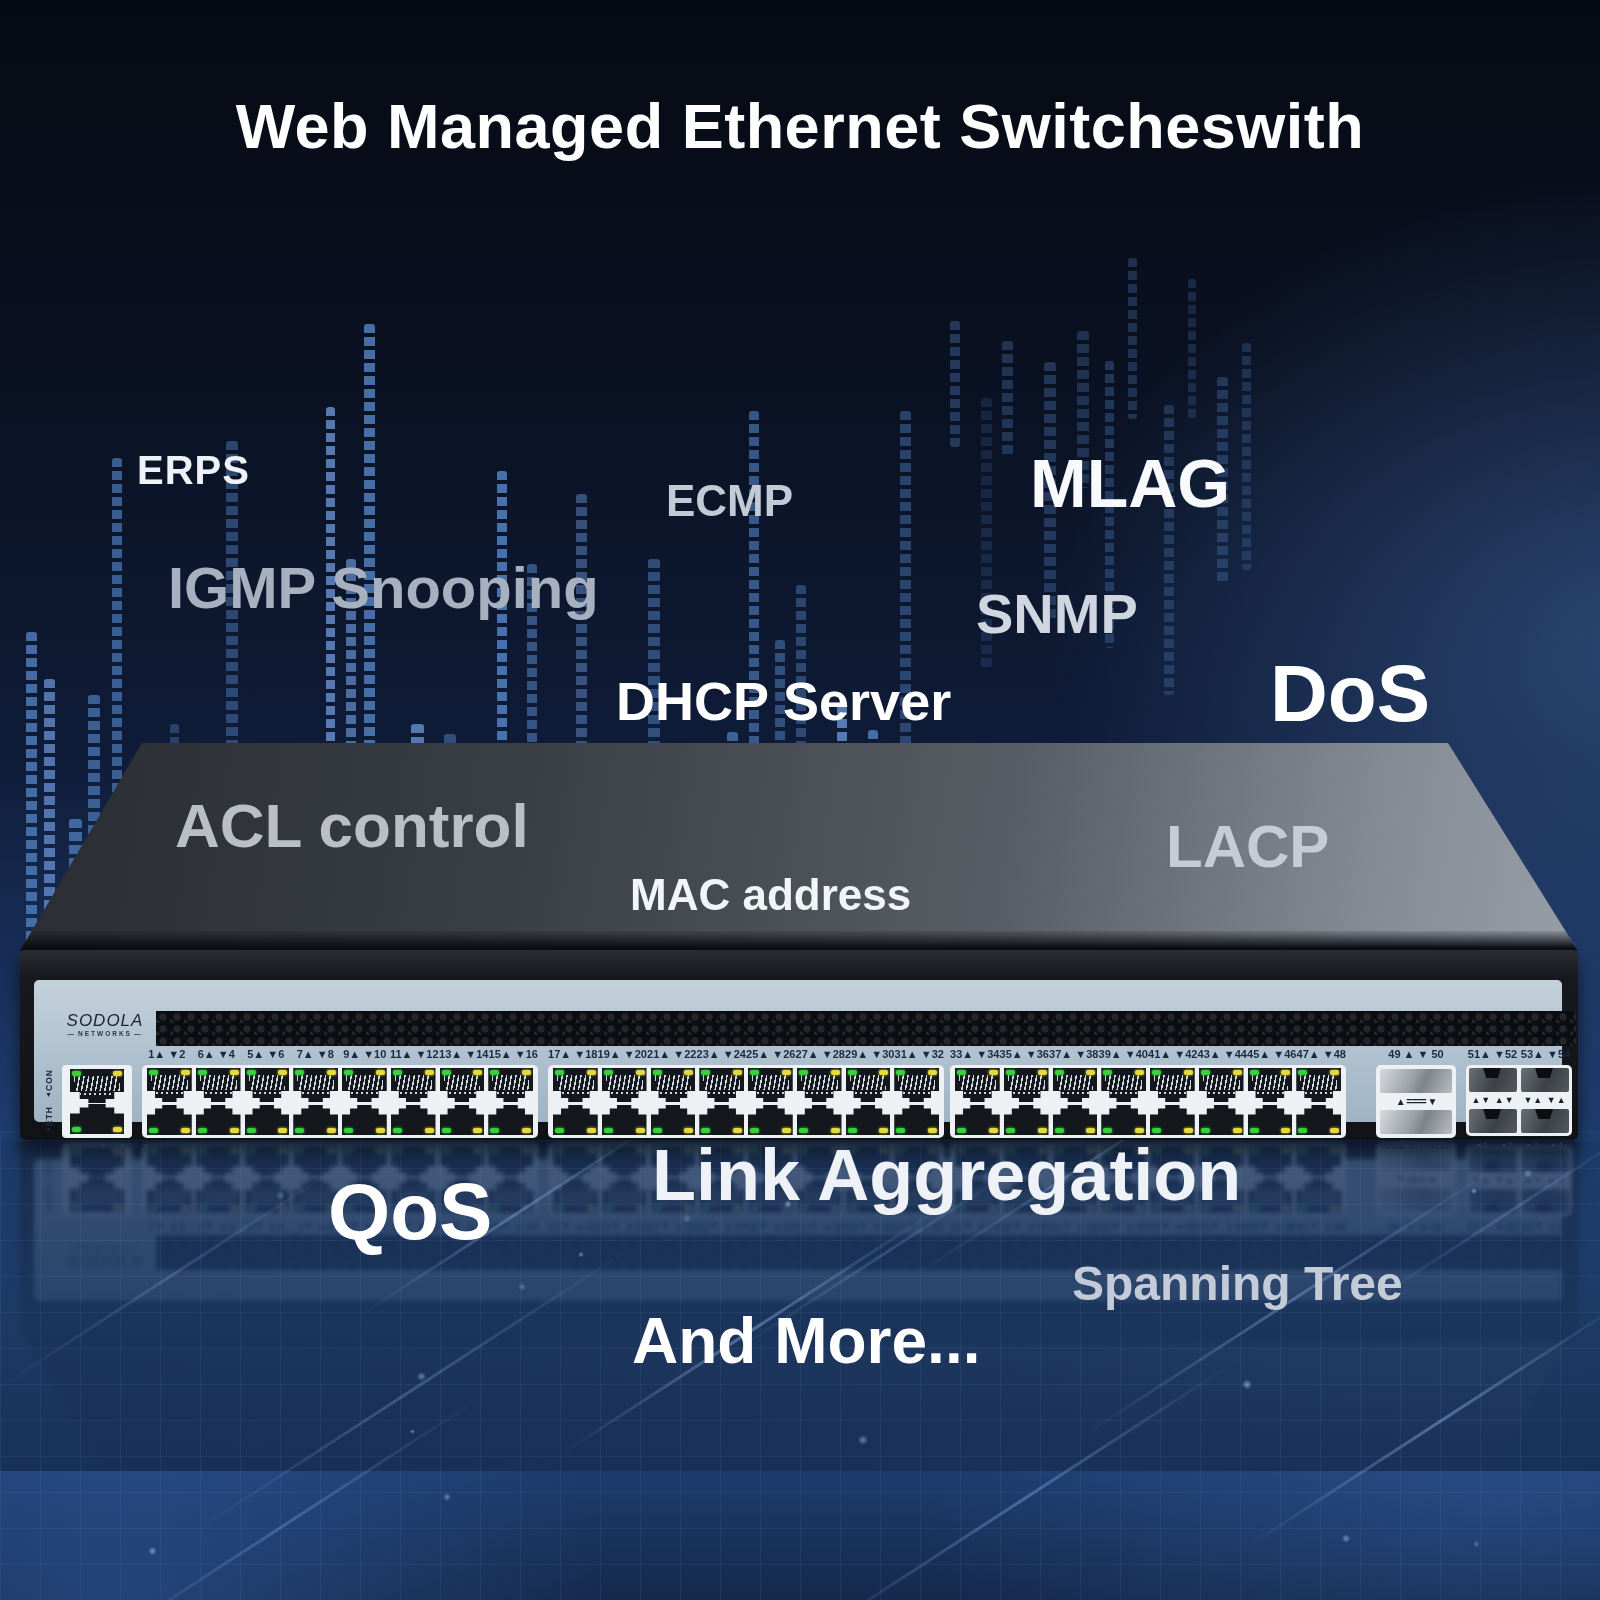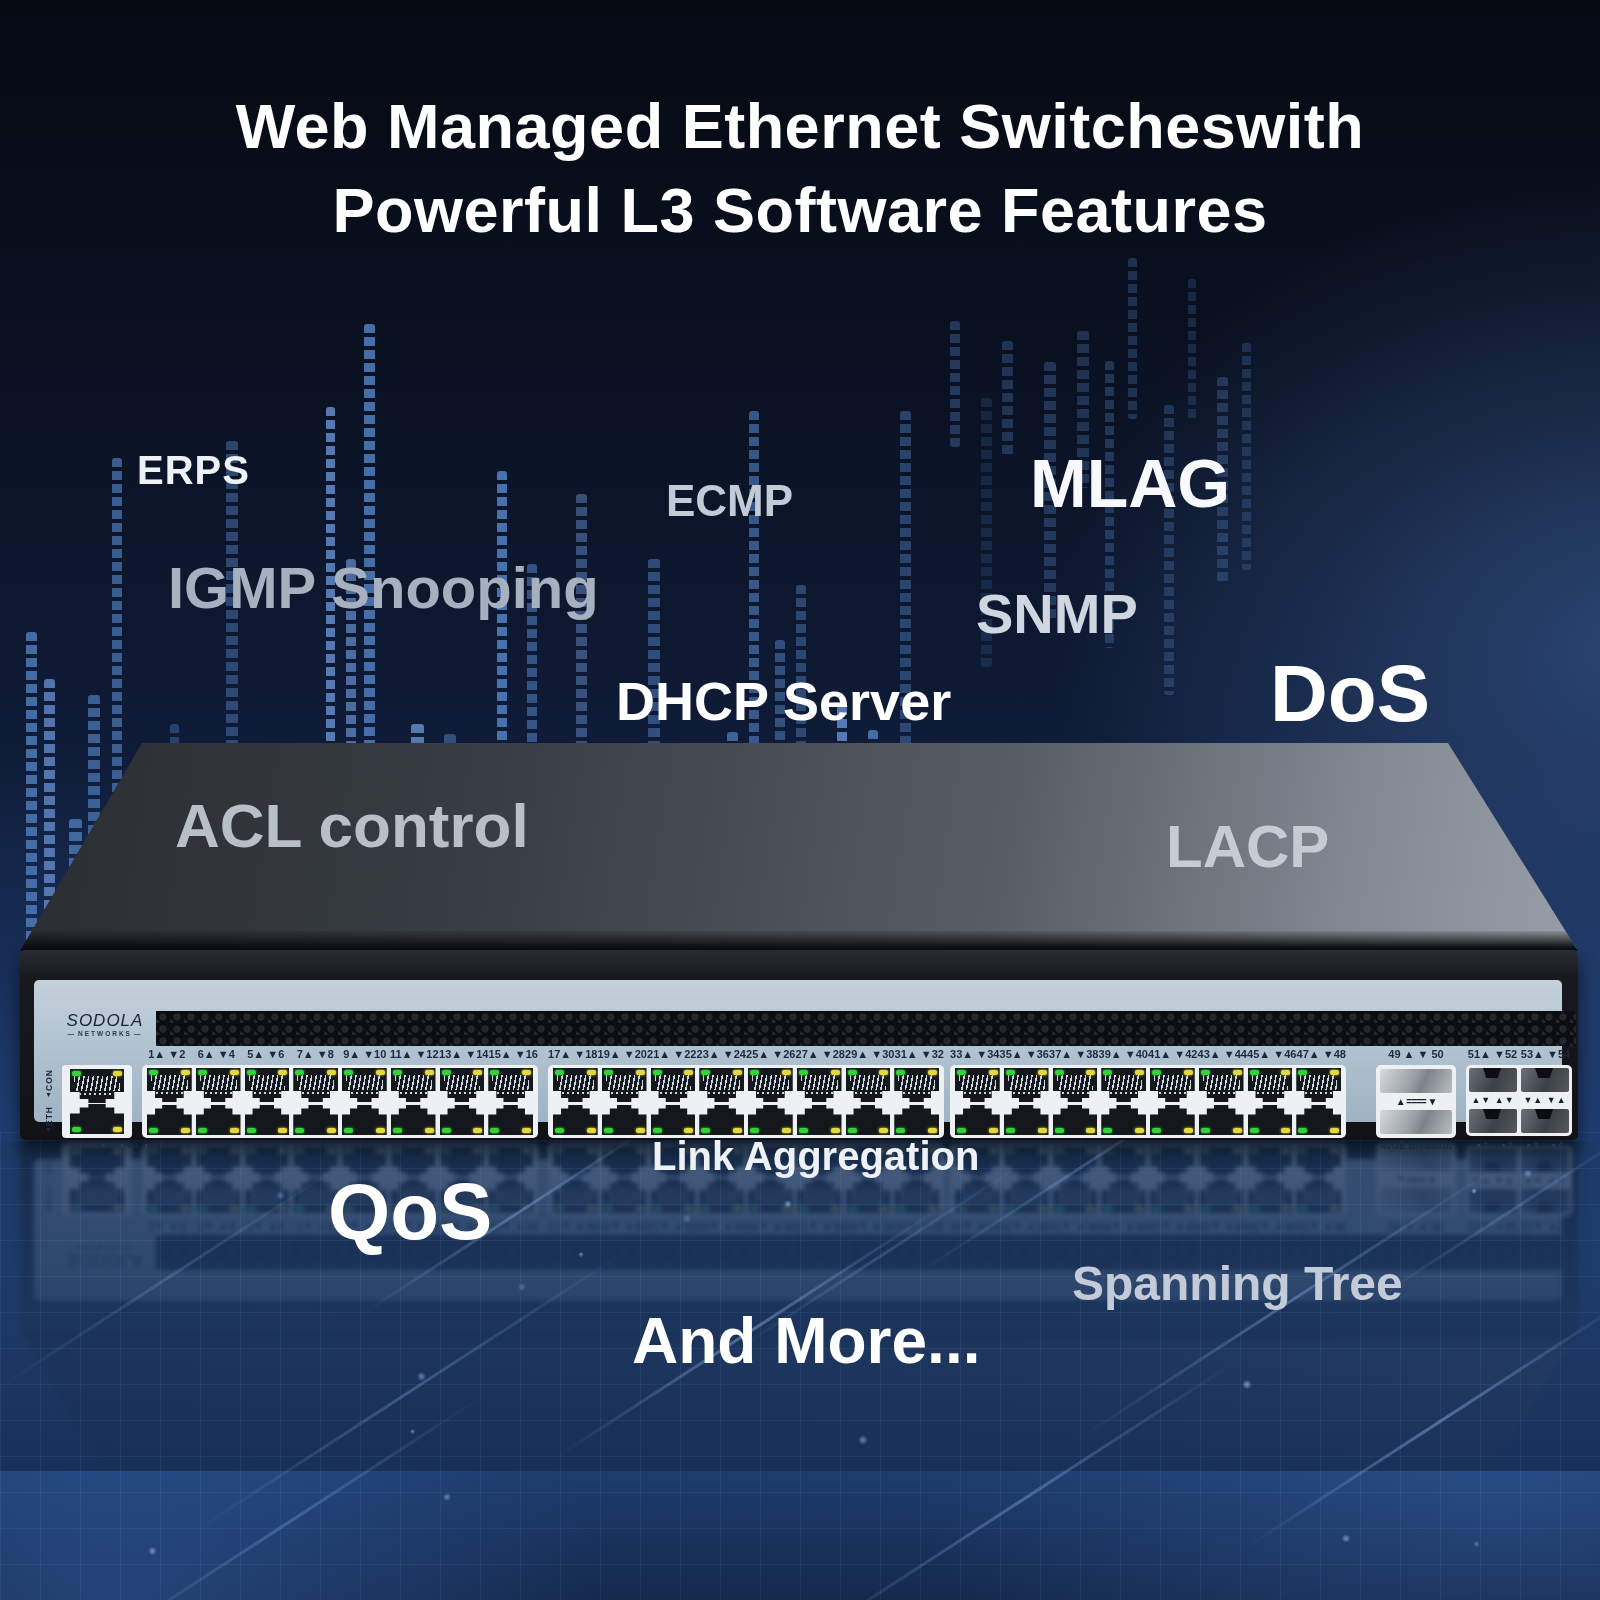--- a/index.html
+++ b/index.html
@@ -32,21 +32,21 @@
   .f-ecmp {left:666px; top:476px; font-size:44px;color:#c2cad6;}
   .f-mlag {left:1030px;top:444px; font-size:68px;color:#f7f9fc;}
   .f-igmp {left:168px; top:554px; font-size:58px;color:#a7b0bf;}
   .f-snmp {left:976px; top:581px; font-size:56px;color:#cfd6e0;}
   .f-dhcp {left:616px; top:670px; font-size:54px;color:#ffffff;}
   .f-dos  {left:1270px;top:648px; font-size:80px;color:#ffffff;font-weight:700;}
   .f-acl  {left:175px; top:790px; font-size:62px;color:#b9bfc7;}
   .f-lacp {left:1166px;top:812px; font-size:60px;color:#c6ccd4;}
   .f-mac  {left:630px; top:870px; font-size:44px;color:#f2f5f8;}
   .f-qos  {left:328px; top:1166px;font-size:80px;color:#ffffff;}
-  .f-lagg {left:652px; top:1134px;font-size:40px;color:#eef1f6;}
+  .f-lagg {left:652px; top:1134px;font-size:72px;color:#eef1f6;}
   .f-stp  {left:1072px;top:1256px;font-size:48px;color:#c3cbd9;}
   .f-more {left:632px; top:1304px;font-size:64px;color:#ffffff;font-weight:700;}
   
   #switch-unit{position:absolute;left:0;top:735px;width:1600px;height:405px;z-index:3;}
   .top-face{position:absolute;inset:0;
     clip-path:polygon(142px 8px,1448px 8px,1578px 216px,20px 216px);
     background:linear-gradient(99deg,#292c31 0%,#3a3f45 32%,#585e65 62%,#868d96 85%,#9ba2ab 100%);}
   .top-face::after{content:"";position:absolute;left:0;right:0;top:196px;height:20px;
     background:linear-gradient(180deg,rgba(10,11,14,.1),#0c0e11 85%);}
   .panel{position:absolute;left:20px;top:215px;width:1558px;height:190px;border-radius:5px;
@@ -170,32 +170,32 @@
       <div class="eqbar" style="left: 1105.03px; top: 361.41px; width: 9.31733px; height: 286.257px; opacity: 0.348934; background: repeating-linear-gradient(rgb(77, 122, 184) 0px, rgb(77, 122, 184) 9px, transparent 9px, transparent 13px);"></div>
       <div class="eqbar" style="left: 1128.37px; top: 258.395px; width: 8.34201px; height: 160.465px; opacity: 0.309531; background: repeating-linear-gradient(rgb(77, 122, 184) 0px, rgb(77, 122, 184) 9px, transparent 9px, transparent 13px);"></div>
       <div class="eqbar" style="left: 1164.35px; top: 404.509px; width: 9.86499px; height: 290.307px; opacity: 0.321496; background: repeating-linear-gradient(rgb(77, 122, 184) 0px, rgb(77, 122, 184) 9px, transparent 9px, transparent 13px);"></div>
       <div class="eqbar" style="left: 1187.54px; top: 278.654px; width: 8.1907px; height: 140.082px; opacity: 0.238197; background: repeating-linear-gradient(rgb(77, 122, 184) 0px, rgb(77, 122, 184) 9px, transparent 9px, transparent 13px);"></div>
       <div class="eqbar" style="left: 1217.24px; top: 376.783px; width: 11.1743px; height: 205.128px; opacity: 0.336958; background: repeating-linear-gradient(rgb(77, 122, 184) 0px, rgb(77, 122, 184) 9px, transparent 9px, transparent 13px);"></div>
       <div class="eqbar" style="left: 1241.55px; top: 343.027px; width: 9.77418px; height: 226.599px; opacity: 0.273806; background: repeating-linear-gradient(rgb(77, 122, 184) 0px, rgb(77, 122, 184) 9px, transparent 9px, transparent 13px);"></div>
     </div>
 
   <div id="title">
     <div>Web Managed Ethernet Switcheswith</div>
-    <div>Powerful L3 Software Features</div>
   </div>
 
   <div class="feat f-erps">ERPS</div>
   <div class="feat f-ecmp">ECMP</div>
   <div class="feat f-mlag">MLAG</div>
   <div class="feat f-igmp">IGMP Snooping</div>
   <div class="feat f-snmp">SNMP</div>
   <div class="feat f-dhcp">DHCP Server</div>
   <div class="feat f-dos">DoS</div>
   <div class="feat f-acl">ACL control</div>
   <div class="feat f-lacp">LACP</div>
+  <div class="feat f-mac">MAC address</div>
   <div class="feat f-qos">QoS</div>
   <div class="feat f-lagg">Link Aggregation</div>
   <div class="feat f-stp">Spanning Tree</div>
   <div class="feat f-more">And More...</div>
 
   <div id="switch-unit">
     <div class="top-face"></div>
     <div class="panel">
       <div class="faceplate">
         <div class="vent"></div>

